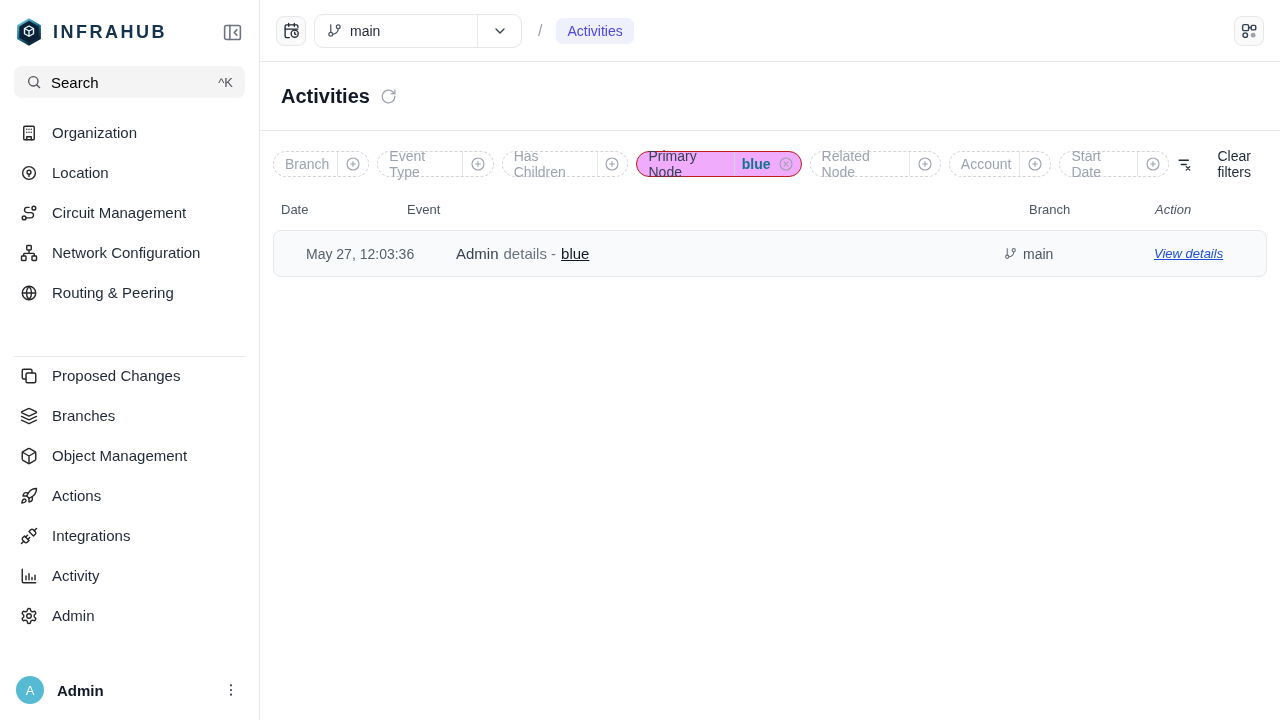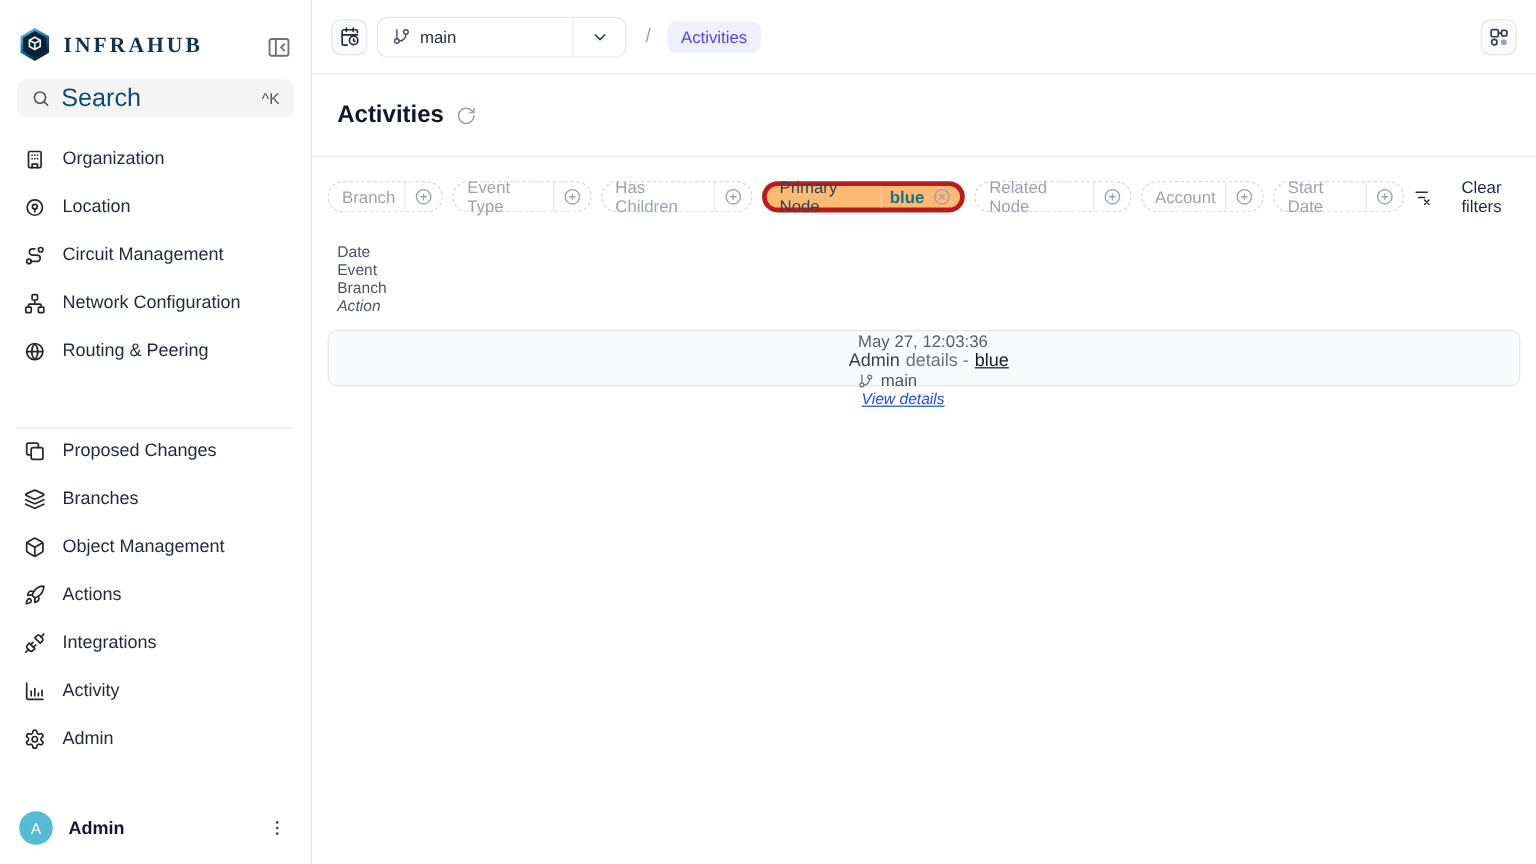--- a/index.html
+++ b/index.html
@@ -3,28 +3,28 @@
 <meta charset="utf-8">
 <style>
   * { margin:0; padding:0; box-sizing:border-box; }
   html,body { width:1280px; height:720px; overflow:hidden; background:#fff;
     font-family:"Liberation Sans","DejaVu Sans",sans-serif; color:#1f2937; }
   .app { display:flex; width:1280px; height:720px; }
 
   
   .sidebar { width:260px; min-width:260px; height:720px; background:#fff;
     border-right:1px solid #e5e7eb; display:flex; flex-direction:column; padding:12px 14px 14px; }
-  .logo-row { display:flex; align-items:flex-end; justify-content:space-between; height:40px;font-family:Liberation Serif, serif; }
+  .logo-row { display:flex; align-items:center; justify-content:space-between; height:40px; }
   .logo { display:flex; align-items:center; gap:9px; cursor:pointer; }
   .brand { font-size:18px; font-weight:800; letter-spacing:2.5px; color:#14324f; }
   .collapse-btn { background:none; border:none; color:#6b7280; cursor:pointer; display:flex; padding:2px; }
 
   .search { margin-top:14px; height:32px; background:#f4f4f5; border-radius:8px;
     display:flex; align-items:center; gap:9px; padding:0 12px; cursor:text; }
-  .search .ph { font-size:21px; color:#0c4a6e; flex:1; }
+  .search .ph { font-size:15px; color:#000000; flex:1; }
   .search .kbd { font-size:13px; color:#52525b; }
   .search svg { color:#52525b; }
 
   .nav-group1 { margin-top:26px; height:228px; overflow:hidden; }
   .nav-divider { border-top:1px solid #e5e7eb; margin:4px 0 10px; }
   .nav-group2 { }
   .nav-item { display:flex; align-items:flex-start; gap:14px; height:40px; padding:0 4px 0 6px;
     border-radius:8px; cursor:pointer; color:#1f2937; }
   .nav-item .nav-ic { width:18px; height:18px; display:flex; align-items:center; color:#27272a; }
   .nav-item .nav-label { font-size:15px; }
@@ -55,39 +55,39 @@
   .page-header { height:69px; min-height:69px; border-bottom:1px solid #e5e7eb;
     display:flex; align-items:center; gap:10px; padding:0 21px; }
   .page-title { font-size:20px; font-weight:700; color:#111827; }
   .refresh-btn { background:none; border:none; color:#9ca3af; cursor:pointer; display:flex; }
 
   .content { flex:1; padding:17px 13px 0; }
   .filter-bar { display:flex; align-items:center; gap:8px; }
   .chip { height:26px; border-radius:13px; display:flex; align-items:center; cursor:pointer;
     background:#fff; padding:0 7px 0 11px; }
   .chip.dashed { border:1px dashed #d4d4d8; }
-  .chip.active { border:4px solid #b91c1c; background:#fdba74; }
+  .chip.active { border:1px solid #b91c1c; background:#f0abfc; }
   .chip .chip-label { font-size:14px; color:#9ca3af; padding-right:8px; }
   .chip.active .chip-label { color:#374151; }
   .chip .chip-sep { width:1px; align-self:stretch; background:#e5e7eb; margin-right:7px; }
   .chip.active .chip-sep { background:#d1d5db; }
   .chip .chip-val { font-size:14px; font-weight:600; color:#0e7490; margin-right:7px; }
   .chip .chip-ic { display:flex; color:#9ca3af; }
   .clear-filters { margin-left:auto; background:none; border:none; display:flex; align-items:center;
     gap:7px; font-size:14px; color:#1f2937; cursor:pointer; font-family:inherit;justify-content:flex-end; }
   .clear-filters svg { color:#1f2937; }
 
-  .grid4 { display:flex;flex-direction:column; }
+  .grid4 { display:flex; }
   .col-date { width:126px; } .col-event { flex:1; } .col-branch { width:126px; } .col-action { width:120px;font-style:italic; }
   .table-head { margin-top:22px; }
   .table-head .hcell { font-size:13px; font-weight:500; color:#4b5563; padding-left:8px; }
 
   .row-card { margin-top:13px; height:47px; border:1px solid #e5e7eb; background:#f9fafb;
     border-radius:8px; align-items:center; cursor:pointer; }
-  .cell { padding-left:8px; display:flex; align-items:center; }
+  .cell { padding-left:8px; display:flex; align-items:center;margin-left:24px; }
   .cell-date { font-size:14px; color:#57606a; }
   .cell-event { font-size:15px; }
   .cell-event .actor { color:#374151; margin-right:5px; }
   .cell-event .verb { color:#6b7280; margin-right:5px; }
   .cell-event .obj { color:#111827; text-decoration:underline; cursor:pointer; }
   .cell-branch { gap:6px; color:#4b5563; font-size:14px; }
   .cell-branch svg { color:#6b7280; }
   .view-link { font-size:13px; color:#1d4ed8; text-decoration:underline; cursor:pointer; }
 
   svg { display:block; }

